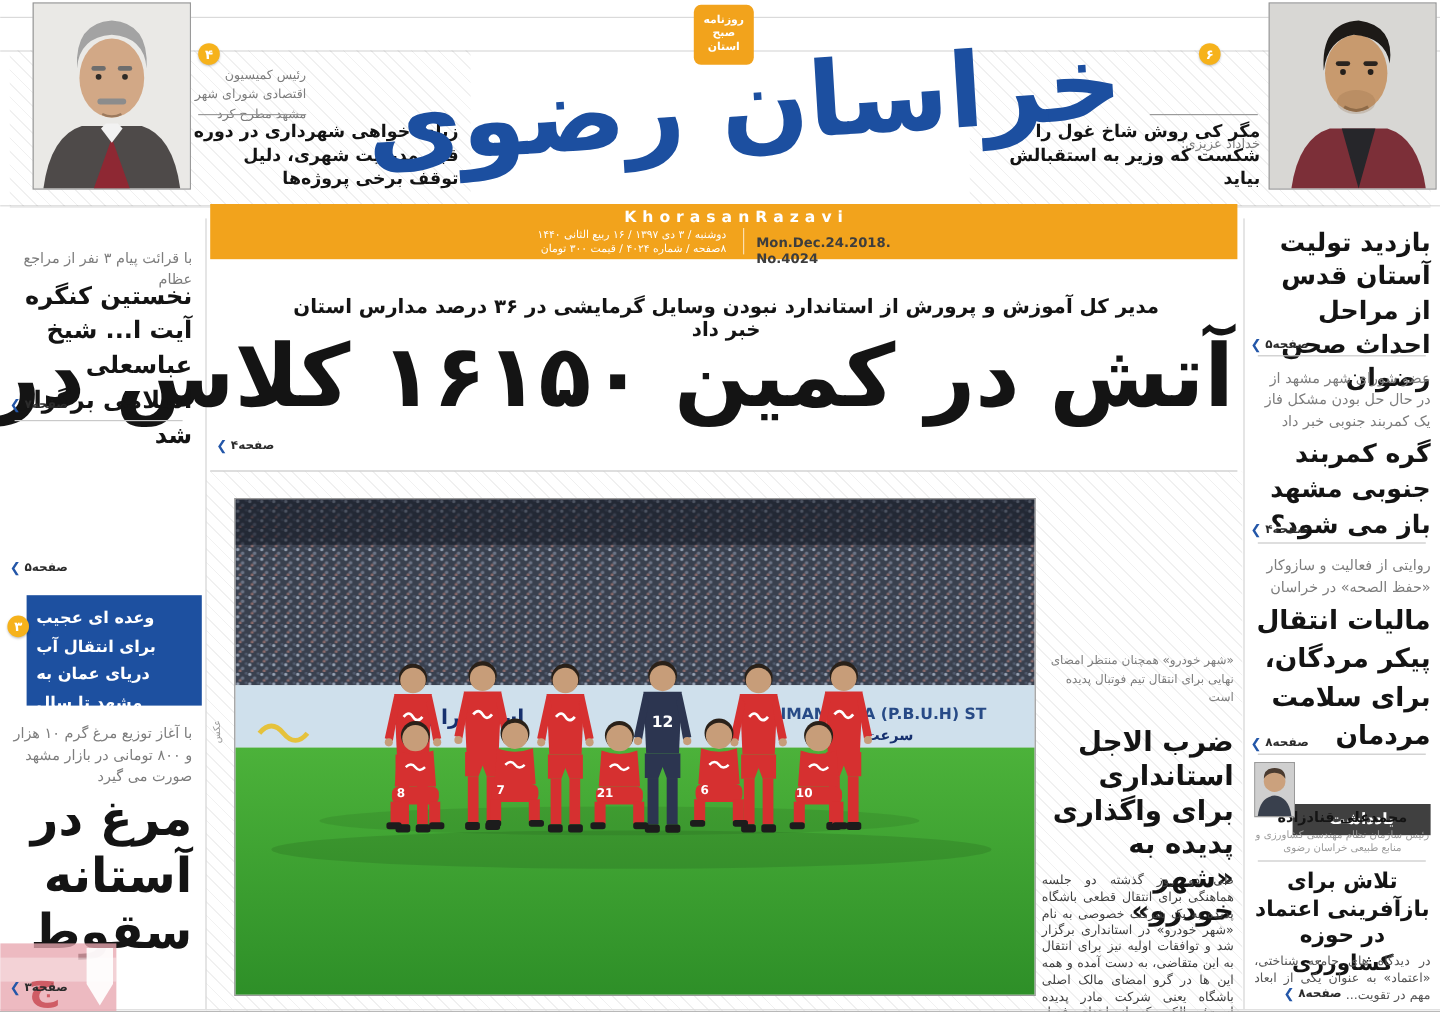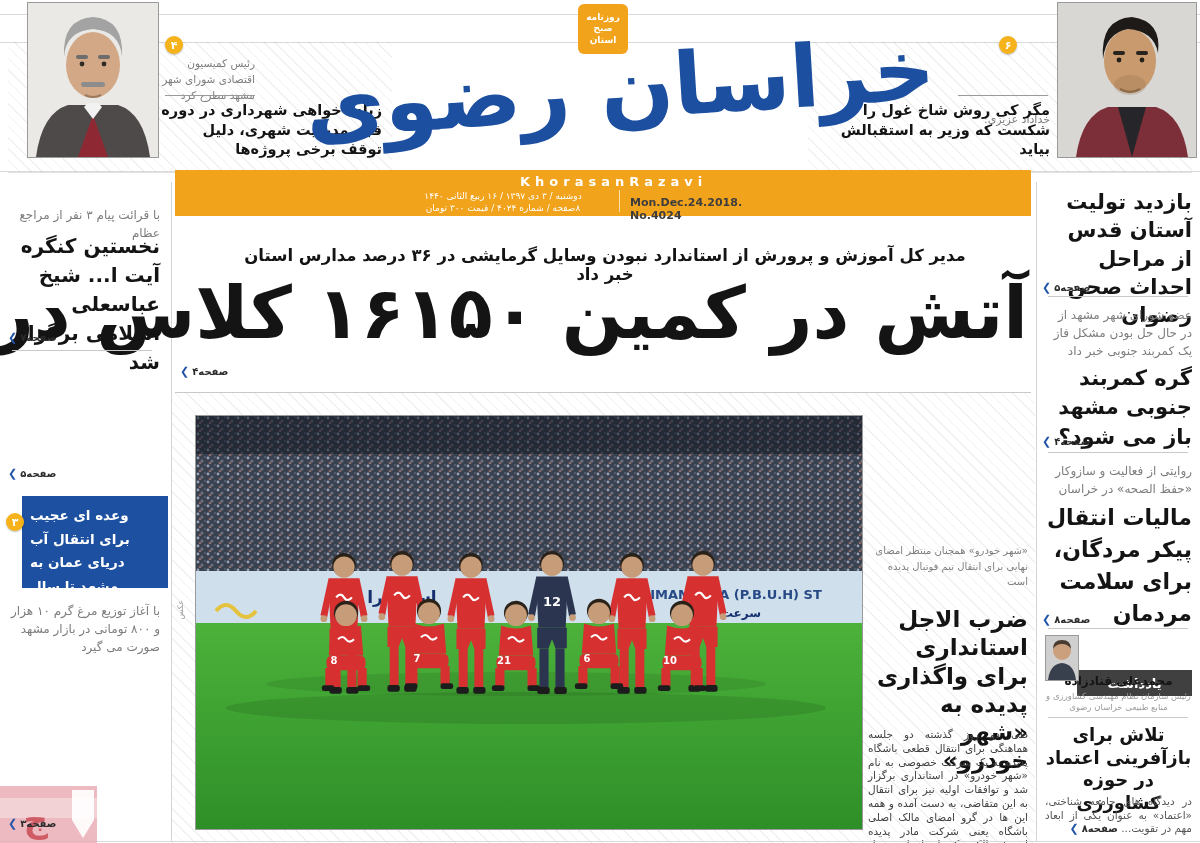--- a/index.html
+++ b/index.html
@@ -81,21 +81,21 @@
 
   <div class="abs" style="left:578px;top:4px;width:50px;height:50px;background:#f2a31c;border-radius:6px;display:flex;flex-direction:column;align-items:center;justify-content:center;color:#fff;font-size:9px;font-weight:700;line-height:1.25;z-index:3;">
     <span>روزنامه</span>
     <span>صبح</span>
     <span>استان</span>
   </div>
   <div class="abs nowrap" style="left:380px;top:12px;width:480px;height:152px;display:flex;align-items:center;justify-content:center;font-size:86px;font-weight:700;color:#1c4fa0;transform:rotate(-3.5deg);z-index:2;">خراسان رضوی</div>
 
   <div class="abs" style="left:175px;top:170px;width:856px;height:46px;background:#f2a31c;z-index:1;"></div>
   <div class="abs center" style="left:520px;top:174px;width:180px;color:#fff;font-size:13px;font-weight:700;letter-spacing:5px;direction:ltr;z-index:3;">KhorasanRazavi</div>
-  <div class="abs" style="left:412px;top:190px;width:182px;color:#fff;font-size:9px;line-height:12px;text-align:center;z-index:3;">
+  <div class="abs" style="left:423px;top:190px;width:182px;color:#fff;font-size:9px;line-height:12px;text-align:right;z-index:3;">
     <div>دوشنبه / ۳ دی ۱۳۹۷ / ۱۶ ربیع الثانی ۱۴۴۰</div>
     <div>۸صفحه / شماره ۴۰۲۴ / قیمت ۳۰۰ تومان</div>
   </div>
   <div class="abs" style="left:619px;top:190px;width:1px;height:22px;background:rgba(255,255,255,.65);z-index:3;"></div>
   <div class="abs" style="left:630px;top:196px;width:160px;font-size:11px;font-weight:700;color:#3d3d3d;direction:ltr;text-align:left;z-index:3;">Mon.Dec.24.2018. No.4024</div>
 
   <div class="abs vline" style="left:171px;top:182px;height:659px;"></div>
   <div class="abs vline" style="left:1036px;top:182px;height:659px;"></div>
 
   <div class="abs hl center" style="left:230px;top:246px;width:750px;font-size:16.5px;font-weight:700;">مدیر کل آموزش و پرورش از استاندارد نبودن وسایل گرمایشی در ۳۶ درصد مدارس استان خبر داد</div>
@@ -272,20 +272,21 @@
         <span>صفحه۵</span>
       </span>
   </div>
 
   <div class="abs" style="left:22px;top:496px;width:146px;height:92px;background:#1d50a0;color:#fff;font-size:13.5px;font-weight:700;line-height:1.75;text-align:left;padding:8px 12px 0 8px;box-sizing:border-box;">وعده ای عجیب برای انتقال آب دریای عمان به مشهد تا سال ۱۴۰۳</div>
   <div class="abs badge" style="left:6px;top:513px;z-index:2;">
       <span>۳</span>
     </div>
 
   <div class="abs kicker" style="left:8px;top:602px;width:152px;">با آغاز توزیع مرغ گرم ۱۰ هزار و ۸۰۰ تومانی در بازار مشهد صورت می گیرد</div>
+  <div class="abs hl" style="left:8px;top:660px;width:152px;font-size:40px;line-height:1.18;z-index:1;">مرغ در آستانه سقوط</div>
 
   <div class="abs" style="left:0;top:786px;width:97px;height:57px;z-index:2;">
     <svg width="97" height="57" viewBox="0 0 97 57">
       <rect width="97" height="57" fill="rgba(232,166,176,0.78)"></rect>
       <rect y="12" width="97" height="20" fill="rgba(255,255,255,0.35)"></rect>
       <text x="48" y="46" font-size="34" font-weight="bold" fill="rgba(201,75,85,0.85)">ج</text>
       <polygon points="72,4 94,4 94,34 83,52 72,34" fill="rgba(255,255,255,0.92)"></polygon>
     </svg>
   </div>
   <div class="abs" style="left:8px;top:812px;z-index:3;">

